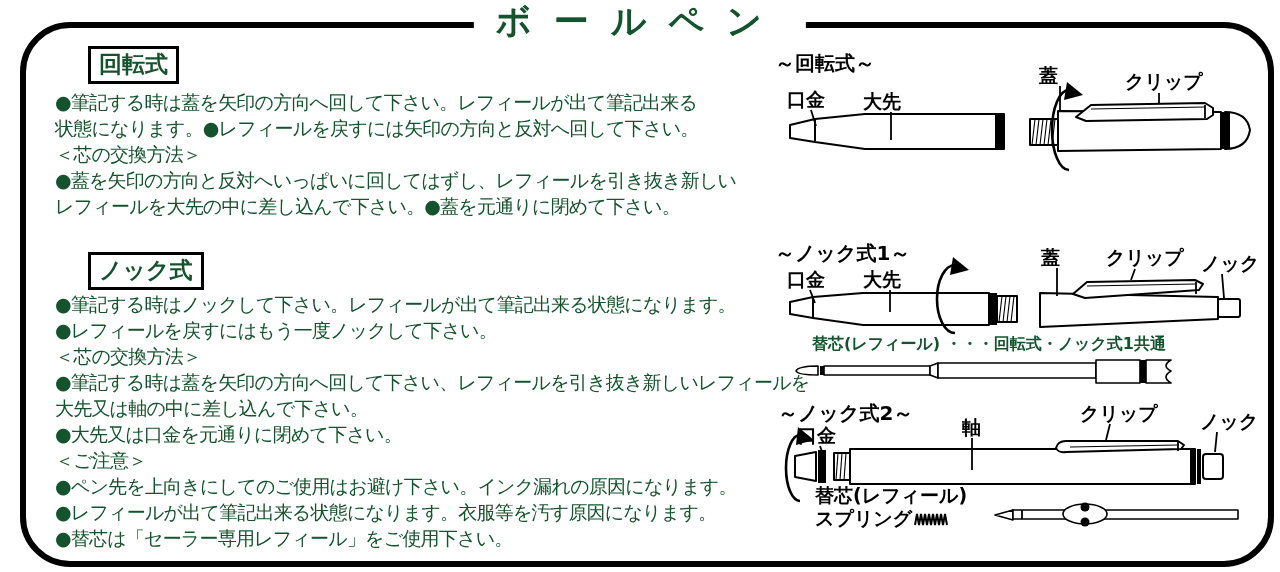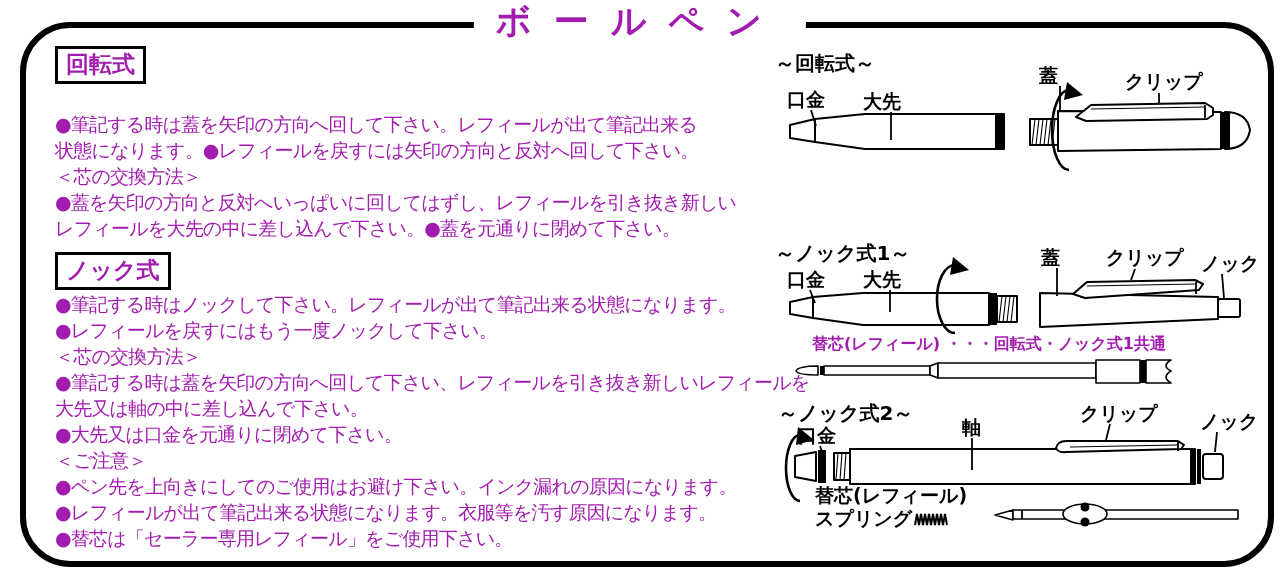--- a/index.html
+++ b/index.html
@@ -1,24 +1,24 @@
 <!DOCTYPE html>
 <html><head>
 <meta charset="utf-8">
 <style>
   html,body{margin:0;padding:0;background:#fff;}
   .stage{position:relative;width:1280px;height:572px;background:#fff;overflow:hidden;
-         font-family:"DejaVu Sans","Liberation Sans",sans-serif;color:#a21caf;}
+         font-family:"DejaVu Sans","Liberation Sans",sans-serif;color:#14532d;}
   .frame{position:absolute;left:20px;top:22px;width:1242px;height:533px;
          border:6px solid #000;border-radius:50px;}
   .title{position:absolute;top:0px;left:50%;transform:translateX(-50%);
          background:#fff;padding:0 22px;font-size:35px;font-weight:bold;
          letter-spacing:22px;line-height:42px;white-space:nowrap;z-index:5;}
   .sec-head{position:absolute;border:3px solid #000;font-size:23px;font-weight:bold;
-            padding:1px 8px 3px 8px;line-height:28px;background:#fff;}
+            padding:1px 8px 3px 8px;line-height:28px;background:#fff;margin-left:33px;}
   .txt{position:absolute;font-size:19px;line-height:26px;letter-spacing:-0.8px;
        white-space:nowrap;}
   .refill-note{position:absolute;font-size:16px;font-weight:bold;white-space:nowrap;}
   svg.diag{position:absolute;overflow:visible;}
   svg text{fill:#000;font-family:"DejaVu Sans","Liberation Sans",sans-serif;}
   .dh{font-size:20px;font-weight:bold;}
   .dl{font-size:19px;font-weight:bold;}
   .sh{fill:#fff;stroke:#000;stroke-width:2;stroke-linejoin:round;}
   .thin{fill:#fff;stroke:#000;stroke-width:1.6;stroke-linejoin:round;}
   .ld{stroke:#000;stroke-width:1.8;}
@@ -27,21 +27,21 @@
 </style>
 </head>
 <body>
 
 <div class="stage">
 
   <div class="frame"></div>
   <div class="title">ボールペン</div>
 
   <div class="sec-head" style="left:55px;top:46px">回転式</div>
-  <div class="txt" style="left:55px;top:111px">
+  <div class="txt" style="left:55px;top:89px">
     <div>●筆記する時は蓋を矢印の方向へ回して下さい。レフィールが出て筆記出来る</div>
     <div>状態になります。●レフィールを戻すには矢印の方向と反対へ回して下さい。</div>
     <div>＜芯の交換方法＞</div>
     <div>●蓋を矢印の方向と反対へいっぱいに回してはずし、レフィールを引き抜き新しい</div>
     <div>レフィールを大先の中に差し込んで下さい。●蓋を元通りに閉めて下さい。</div>
   </div>
 
   <div class="sec-head" style="left:55px;top:252px">ノック式</div>
   <div class="txt" style="left:55px;top:291px">
     <div>●筆記する時はノックして下さい。レフィールが出て筆記出来る状態になります。</div>

